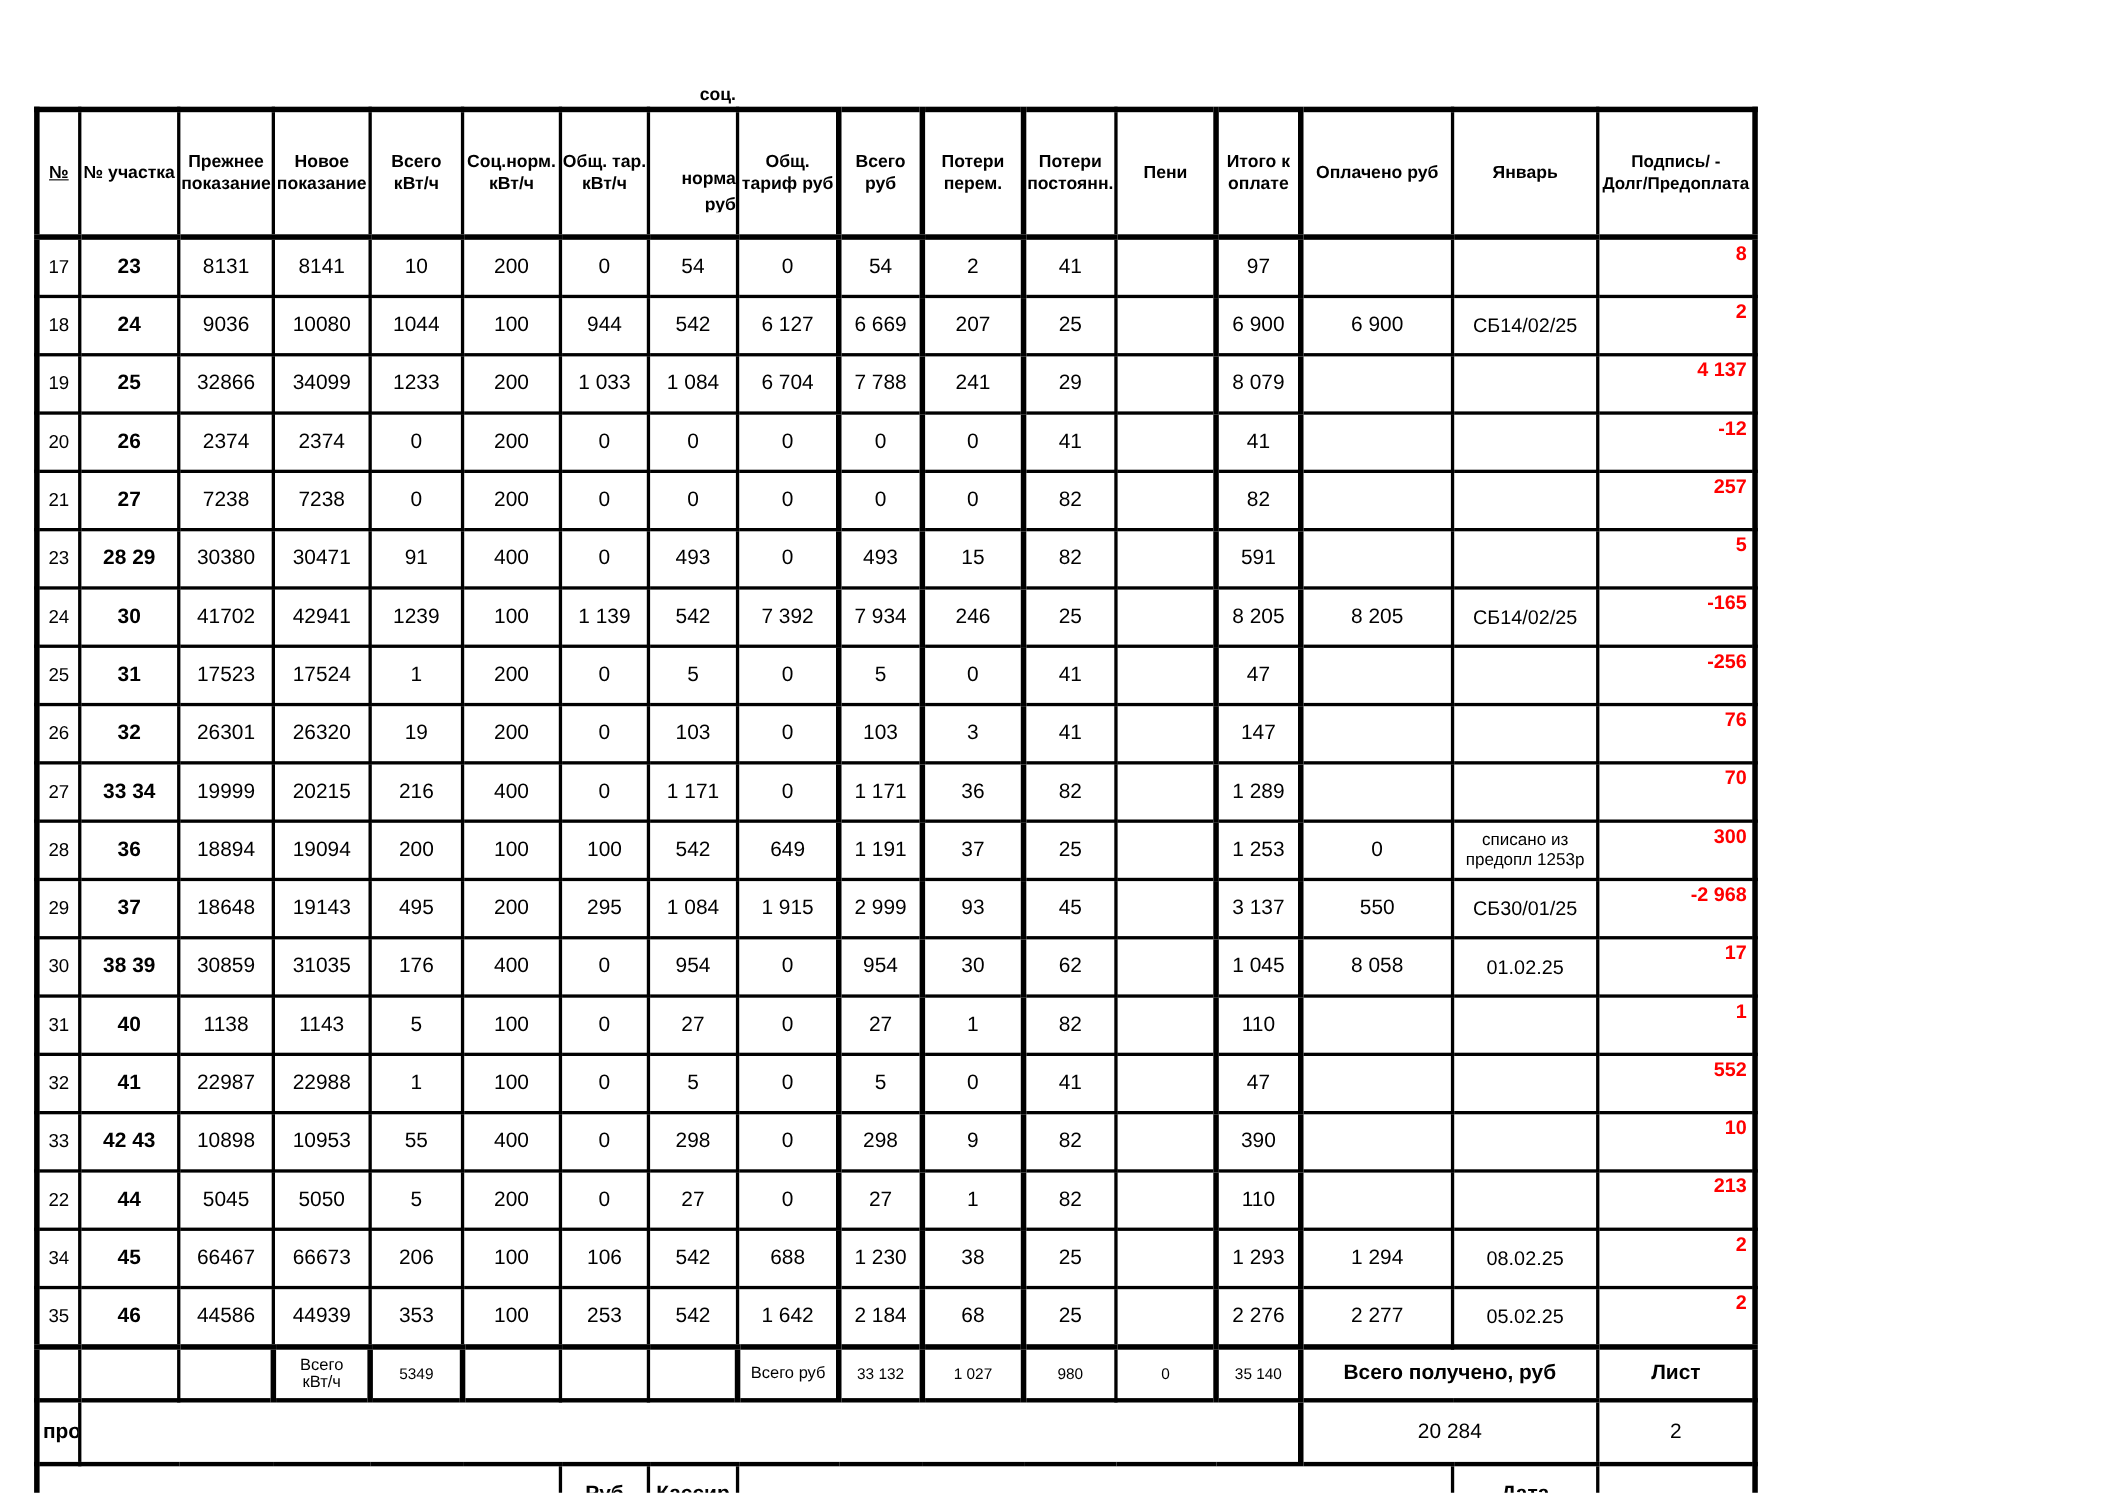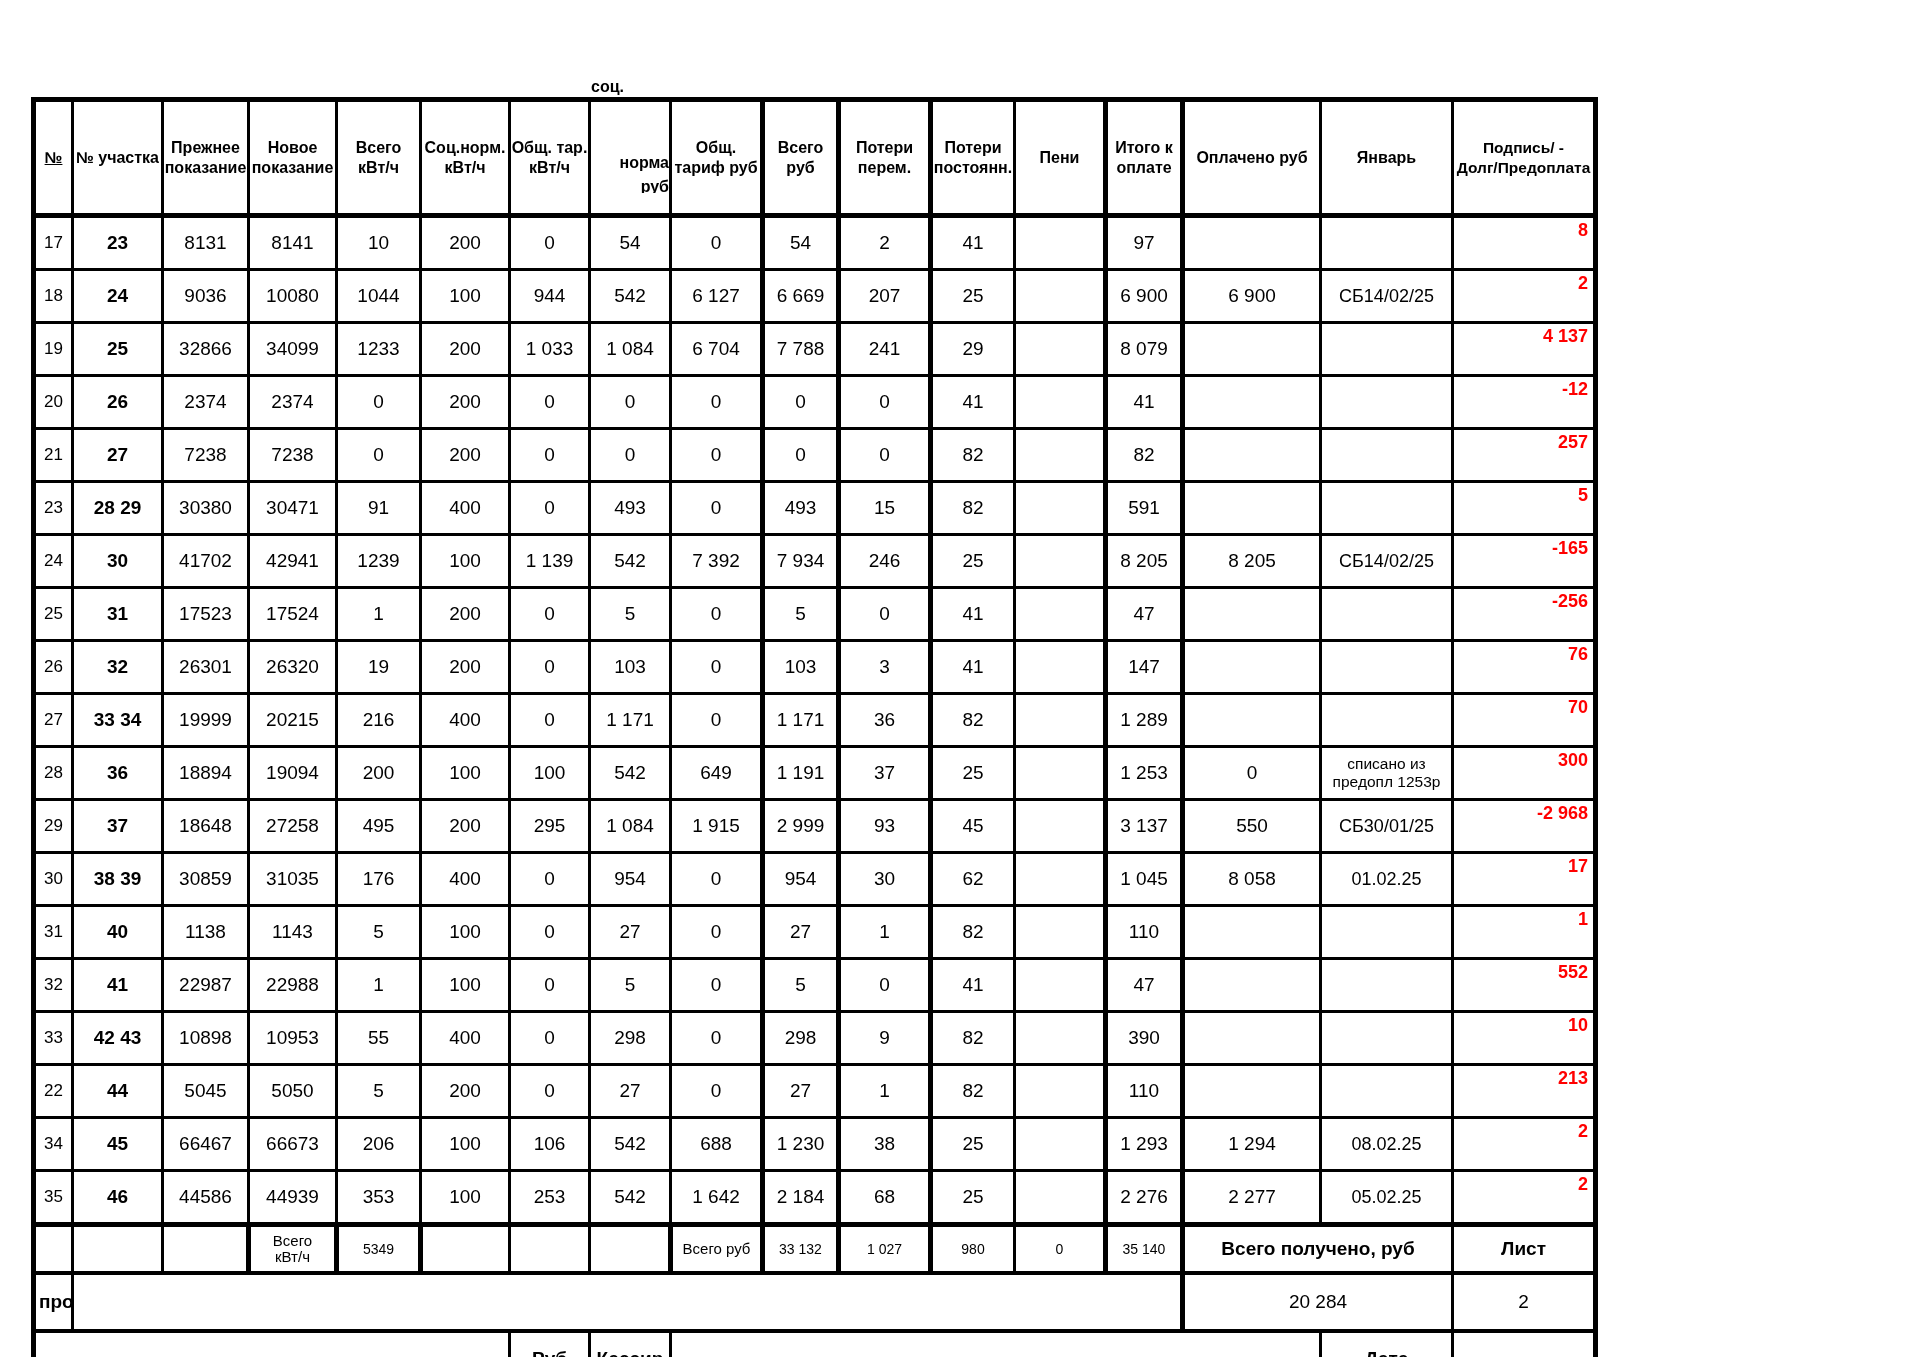--- a/index.html
+++ b/index.html
@@ -35,21 +35,21 @@
     white-space:pre-line;
     border-bottom:5px solid #000;
   }
   .grid thead th.sig-th { font-size:15.5px; }
   .grid thead th.num-th span { text-decoration:underline; }
   
   .soc-th { overflow:visible !important; position:relative; }
   .soc-top {
     position:absolute; top:-27px; left:0; right:0;
     height:24px; line-height:24px;
-    font-size:16px; font-weight:bold; text-align:left;
+    font-size:16px; font-weight:bold; text-align:right;
   }
   .soc-clip { height:51px; overflow:hidden; padding-top:9px; line-height:24px; box-sizing:border-box;text-align:right; }
   
   #data-body td { height:50px; font-size:19px; }
   #data-body td.col0 { font-size:17px; }
   #data-body td.col1 { font-weight:bold; }
   #data-body td.col15 { font-size:18px; }
   #data-body td.col15.small { font-size:15.5px; line-height:18px; white-space:pre-line; }
   #data-body td.sig { vertical-align:top; text-align:right; }
   .redval {
@@ -367,21 +367,21 @@
         <td class="col15 small">списано из
 предопл 1253р</td>
         <td class="col16 sig">
           <div class="redval">300</div>
         </td>
       </tr>
       <tr class="data-row">
         <td class="col0">29</td>
         <td class="col1">37</td>
         <td class="col2">18648</td>
-        <td class="col3">27258</td>
+        <td class="col3">19143</td>
         <td class="col4">495</td>
         <td class="col5">200</td>
         <td class="col6">295</td>
         <td class="col7">1 084</td>
         <td class="col8">1 915</td>
         <td class="col9">2 999</td>
         <td class="col10">93</td>
         <td class="col11">45</td>
         <td class="col12"></td>
         <td class="col13">3 137</td>

